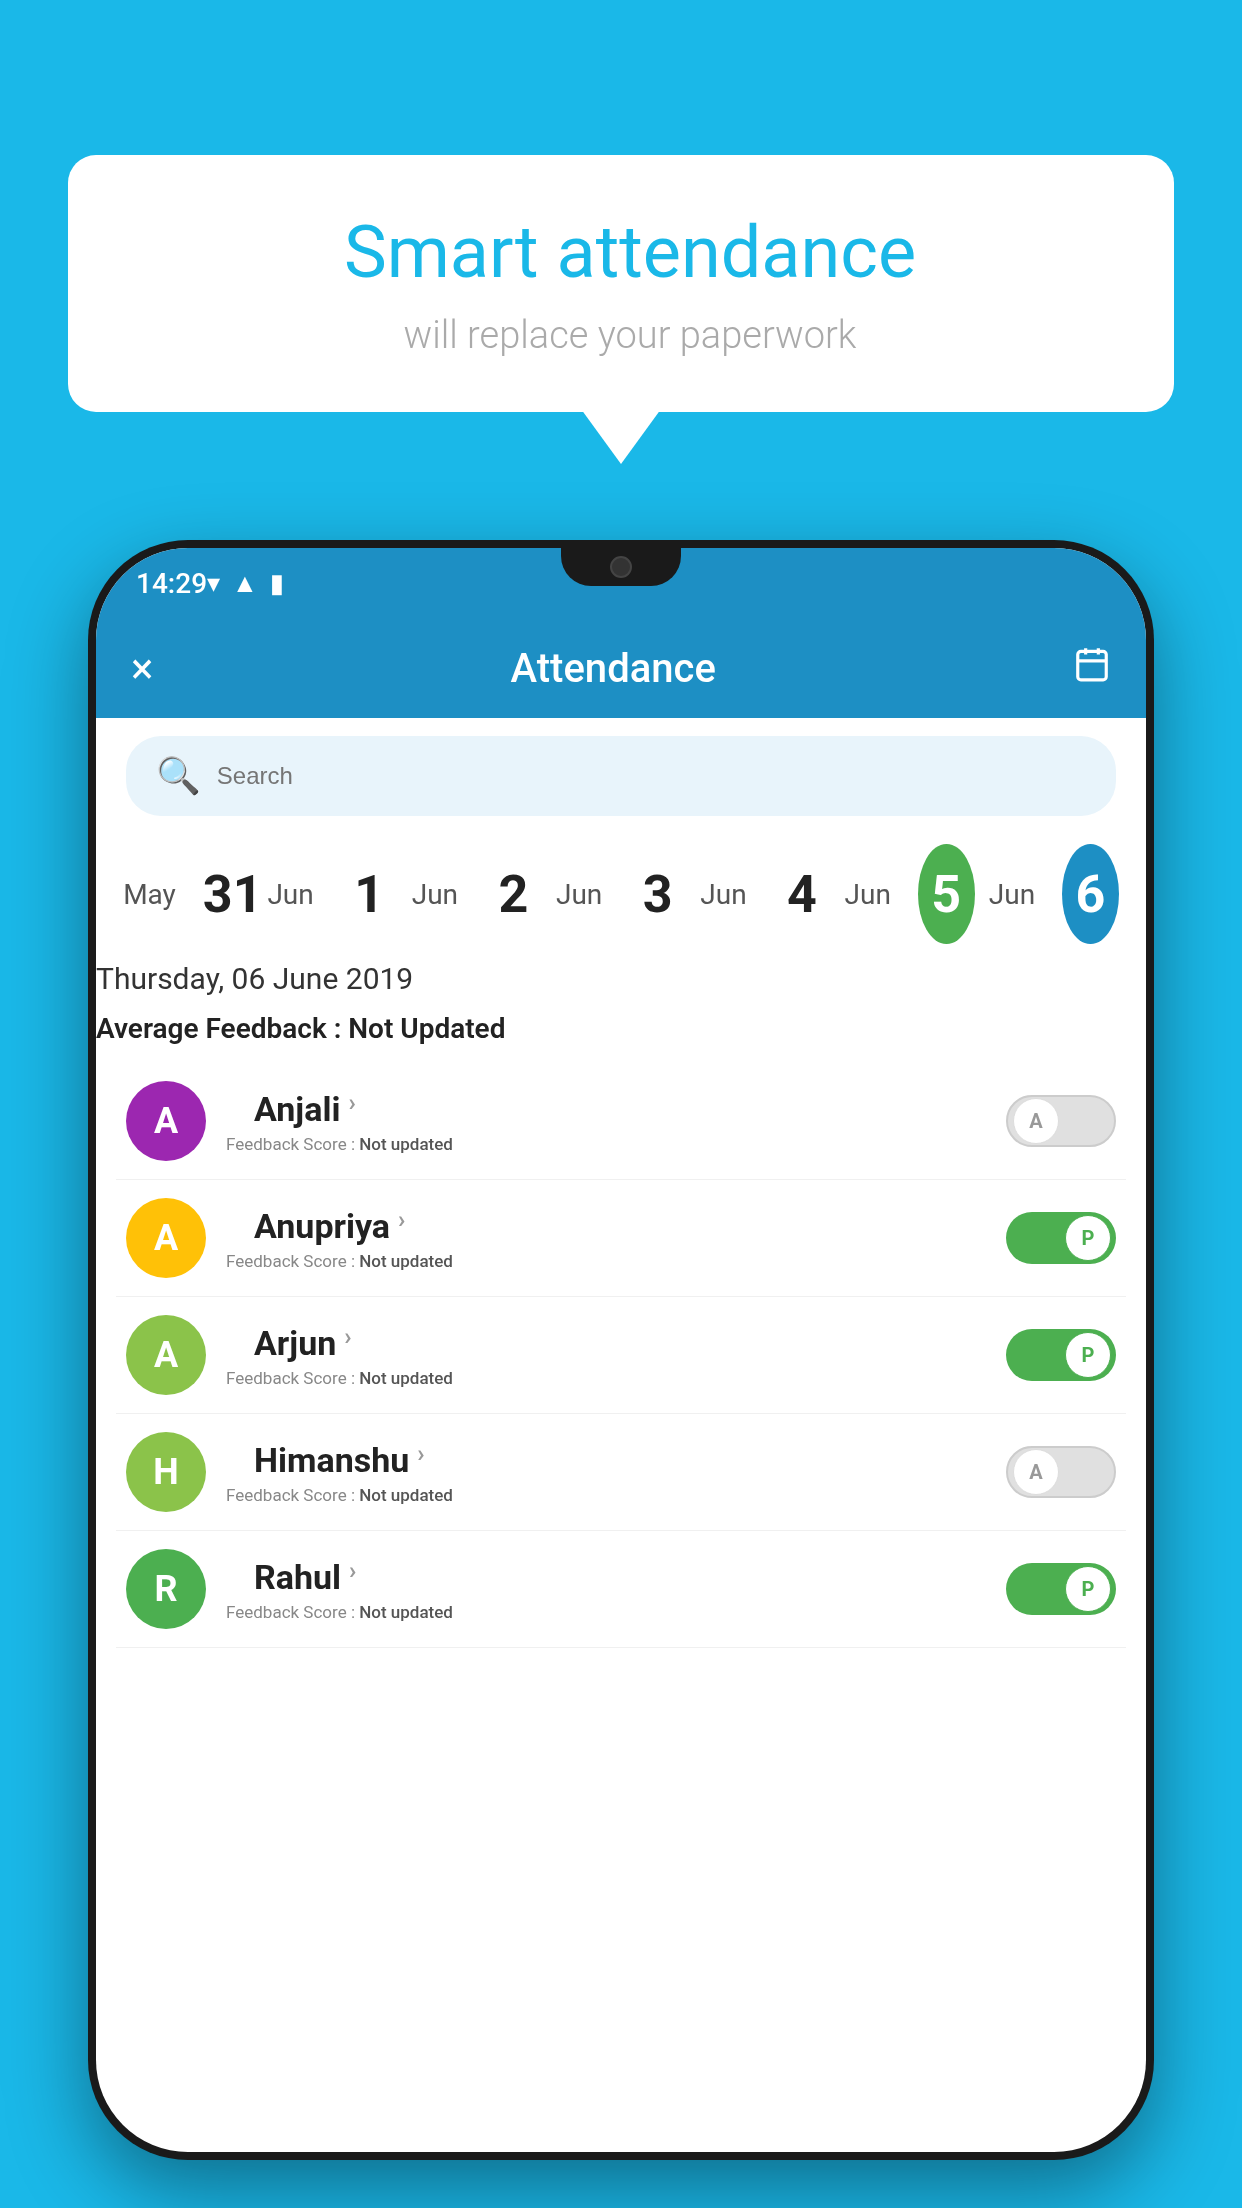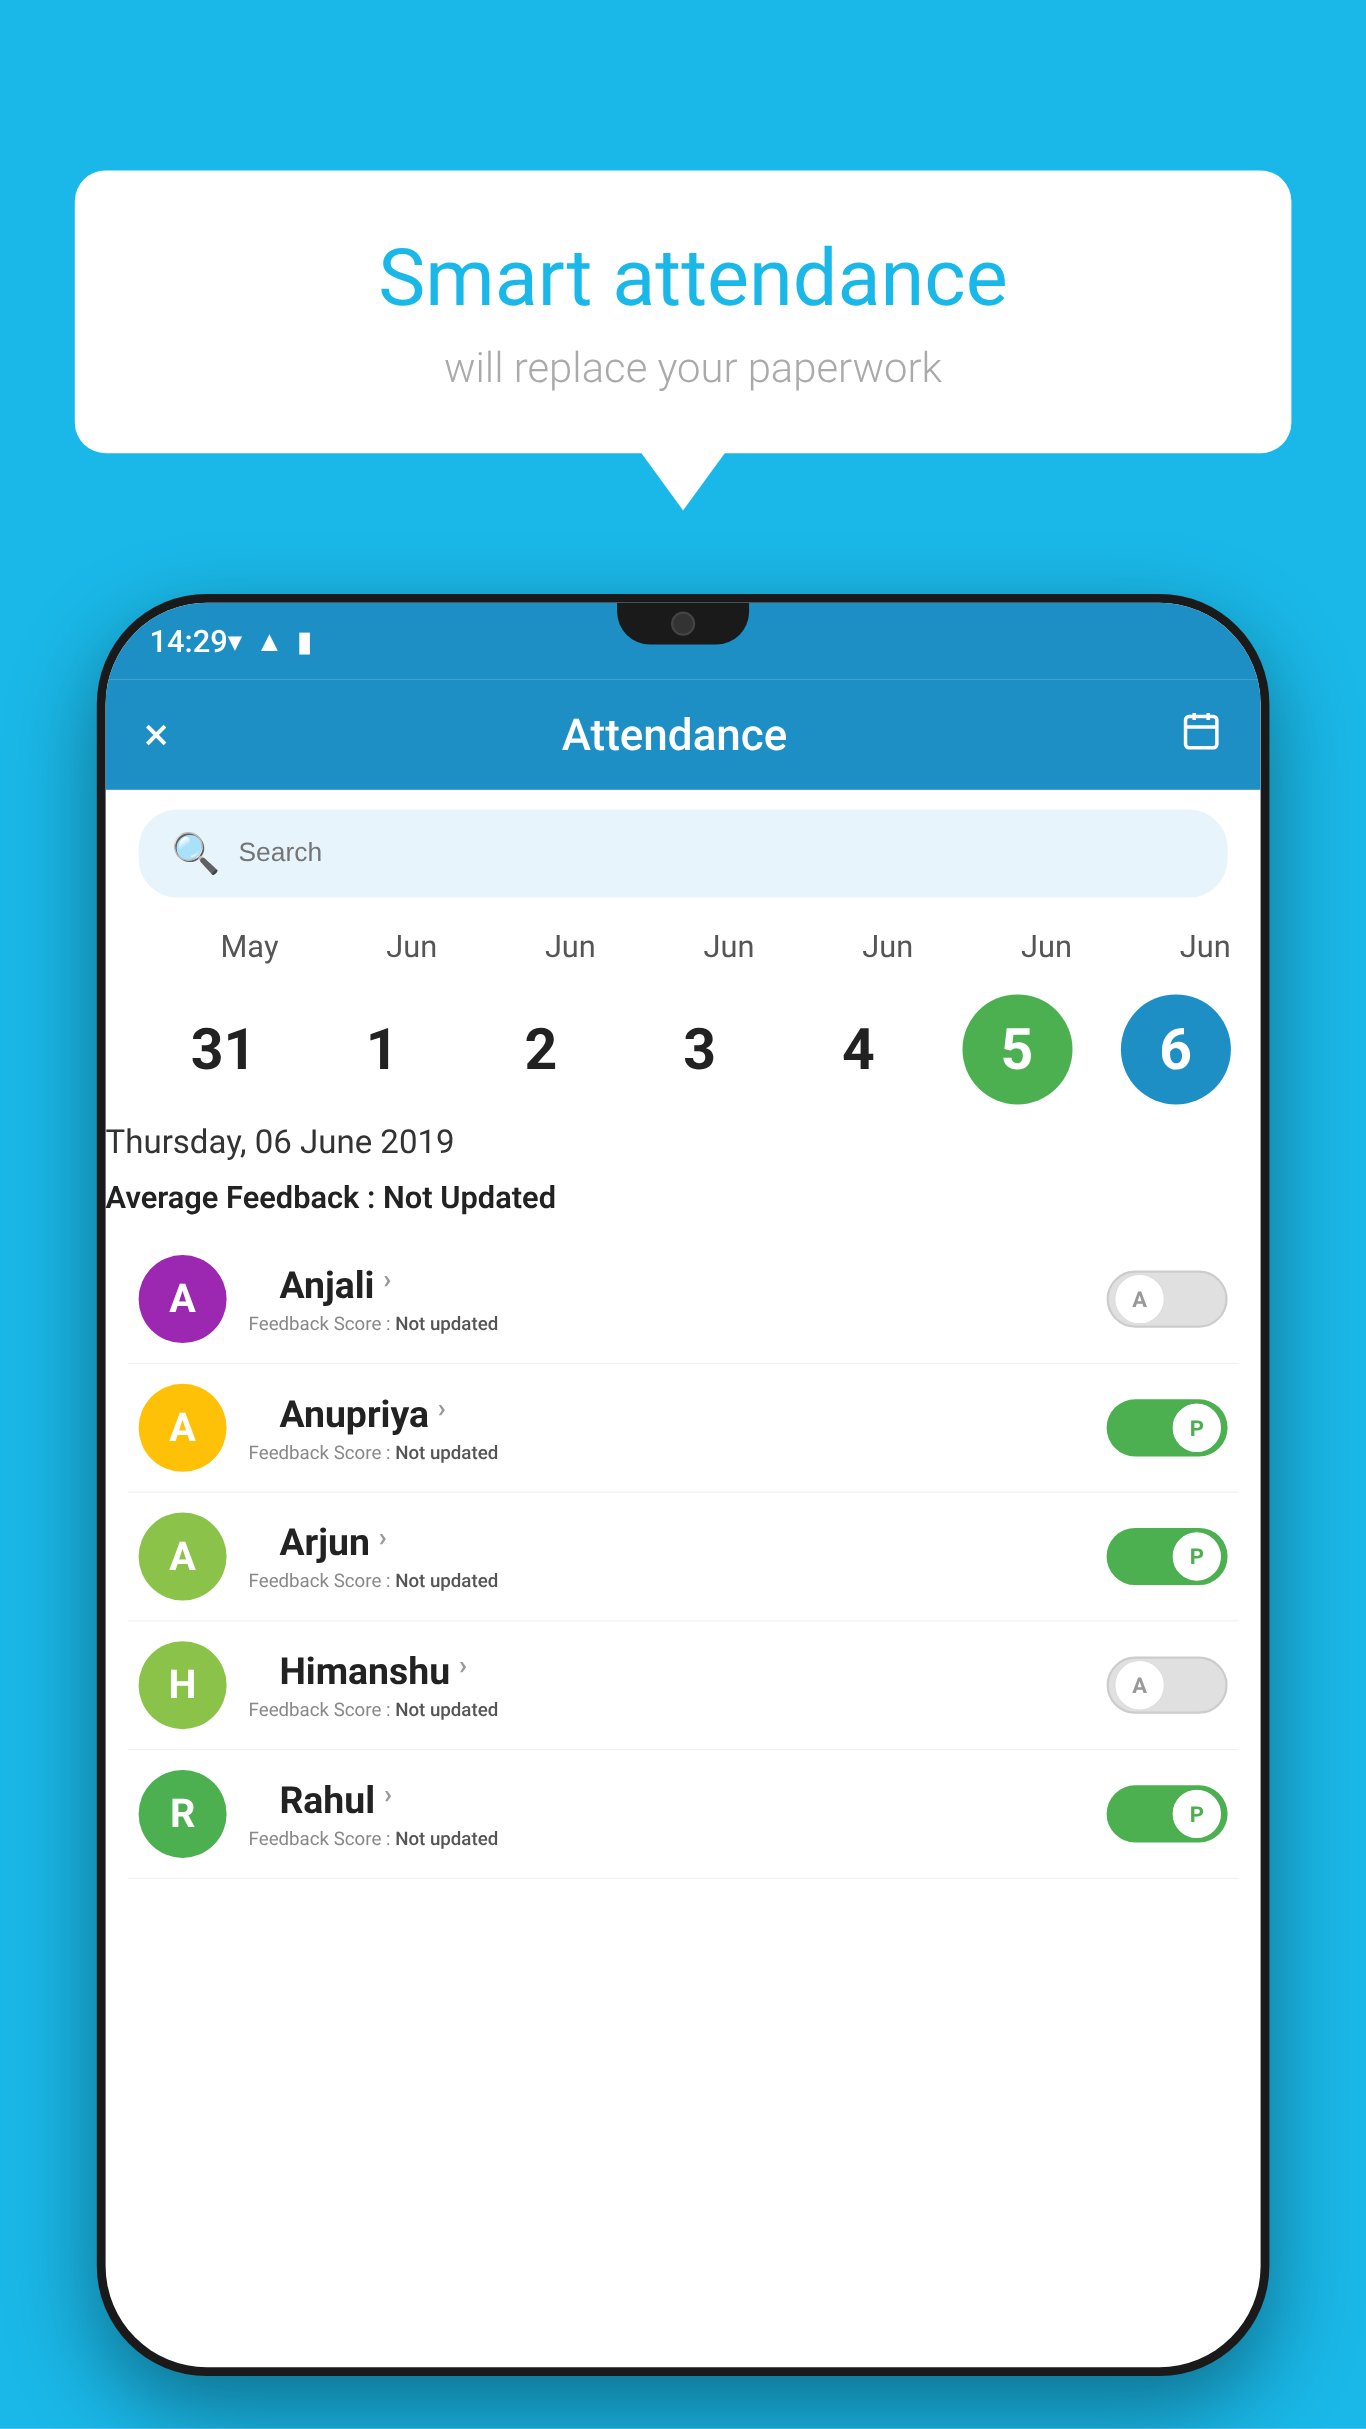--- a/index.html
+++ b/index.html
@@ -168,22 +168,22 @@
 
     
     .calendar-strip {
       display: flex;
       justify-content: space-around;
       align-items: center;
       padding: 10px 20px 5px 20px;
     }
     .calendar-day {
       display: flex;
-      flex-direction: column;
-      align-items: flex-end;
+      flex-direction: row;
+      align-items: center;
       gap: 27px;
       width: 130px;
     }
     .cal-month {
       font-size: 28px;
       color: #555;
       font-weight: 400;
     }
     .cal-date {
       font-size: 52px;

